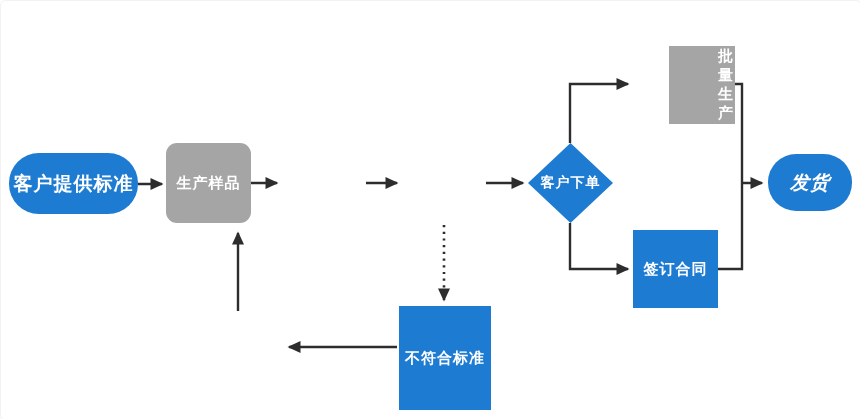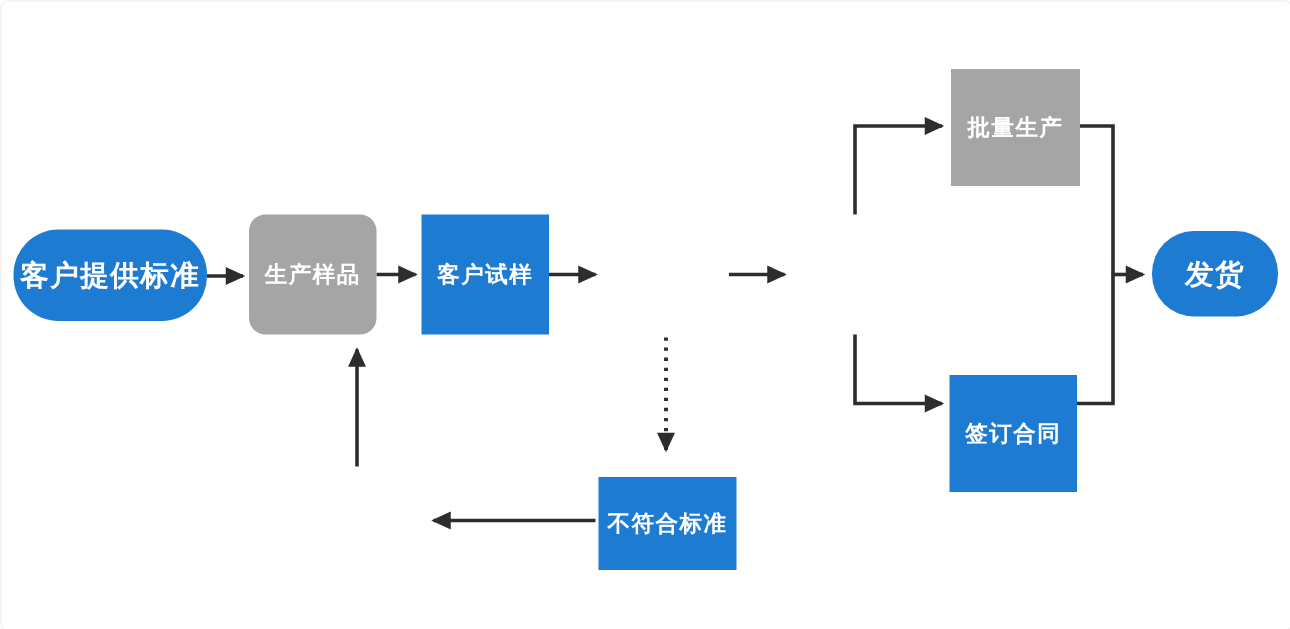--- a/index.html
+++ b/index.html
@@ -48,24 +48,24 @@
   .node.gray { background: var(--node-gray, #a5a5a5); }
   .stadium { border-radius: 30px; font-size: 19px; }
   .diamond { clip-path: polygon(50% 0, 100% 50%, 50% 100%, 0 50%); }
 
   
   #n-start            { left: 8px;   top: 152px; width: 129px; height: 61px; }
   #n-produce-sample   { left: 165px; top: 142px; width: 85px;  height: 80px; border-radius: 11px; }
   #n-customer-trial   { left: 280px; top: 142px; width: 85px;  height: 80px; }
   #n-customer-confirm { left: 400px; top: 142px; width: 85px;  height: 80px; }
   #n-order-decision   { left: 527px; top: 142px; width: 85px;  height: 80px; font-size: 14px; }
-  #n-mass-production  { left: 633px; top: 45px;  width: 86px;  height: 78px; }
-  #n-sign-contract    { left: 632px; top: 229px; width: 85px;  height: 78px; margin-top: 20px; }
-  #n-ship             { left: 767px; top: 153px; width: 84px;  height: 57px; border-radius: 28px; }
-  #n-nonconforming    { left: 398px; top: 317px; width: 92px;  height: 62px; }
+  #n-mass-production  { left: 668px; top: 45px;  width: 66px;  height: 78px; padding-left: 48px; }
+  #n-sign-contract    { left: 632px; top: 229px; width: 85px;  height: 78px; }
+  #n-ship             { left: 767px; top: 153px; width: 84px;  height: 57px; border-radius: 28px; font-style: italic; }
+  #n-nonconforming    { left: 398px; top: 305px; width: 92px;  height: 104px; }
   #n-readjust         { left: 193px; top: 312px; width: 89px;  height: 80px; }
 </style>
 </head>
 <body>
 
 <div class="canvas">
 
   <svg class="edges" viewBox="0 0 860 419" xmlns="http://www.w3.org/2000/svg">
     <defs>
       <marker id="arrow" markerUnits="userSpaceOnUse" markerWidth="16" markerHeight="14" refX="12.5" refY="7" orient="auto">
@@ -99,25 +99,25 @@
   </svg>
 
   <div class="node stadium blue" id="n-start">
     <span>客户提供标准</span>
   </div>
 
   <div class="node gray" id="n-produce-sample">
     <span>生产样品</span>
   </div>
 
-  <div class="node blue" id="n-customer-trial">
-    <span>客户试样</span>
-  </div>
 
 
+  <div class="node diamond blue" id="n-order-decision">
+    <span>客户下单</span>
+  </div>
 
   <div class="node gray" id="n-mass-production">
     <span>批量生产</span>
   </div>
 
   <div class="node blue" id="n-sign-contract">
     <span>签订合同</span>
   </div>
 
   <div class="node stadium blue" id="n-ship">

